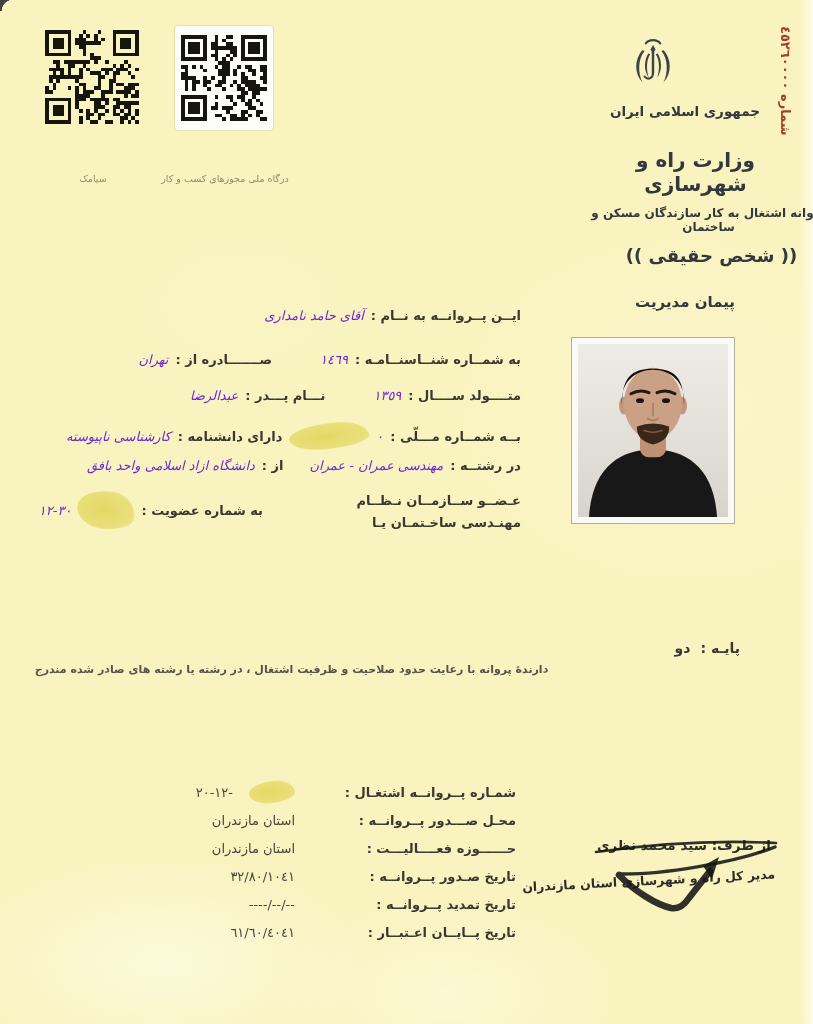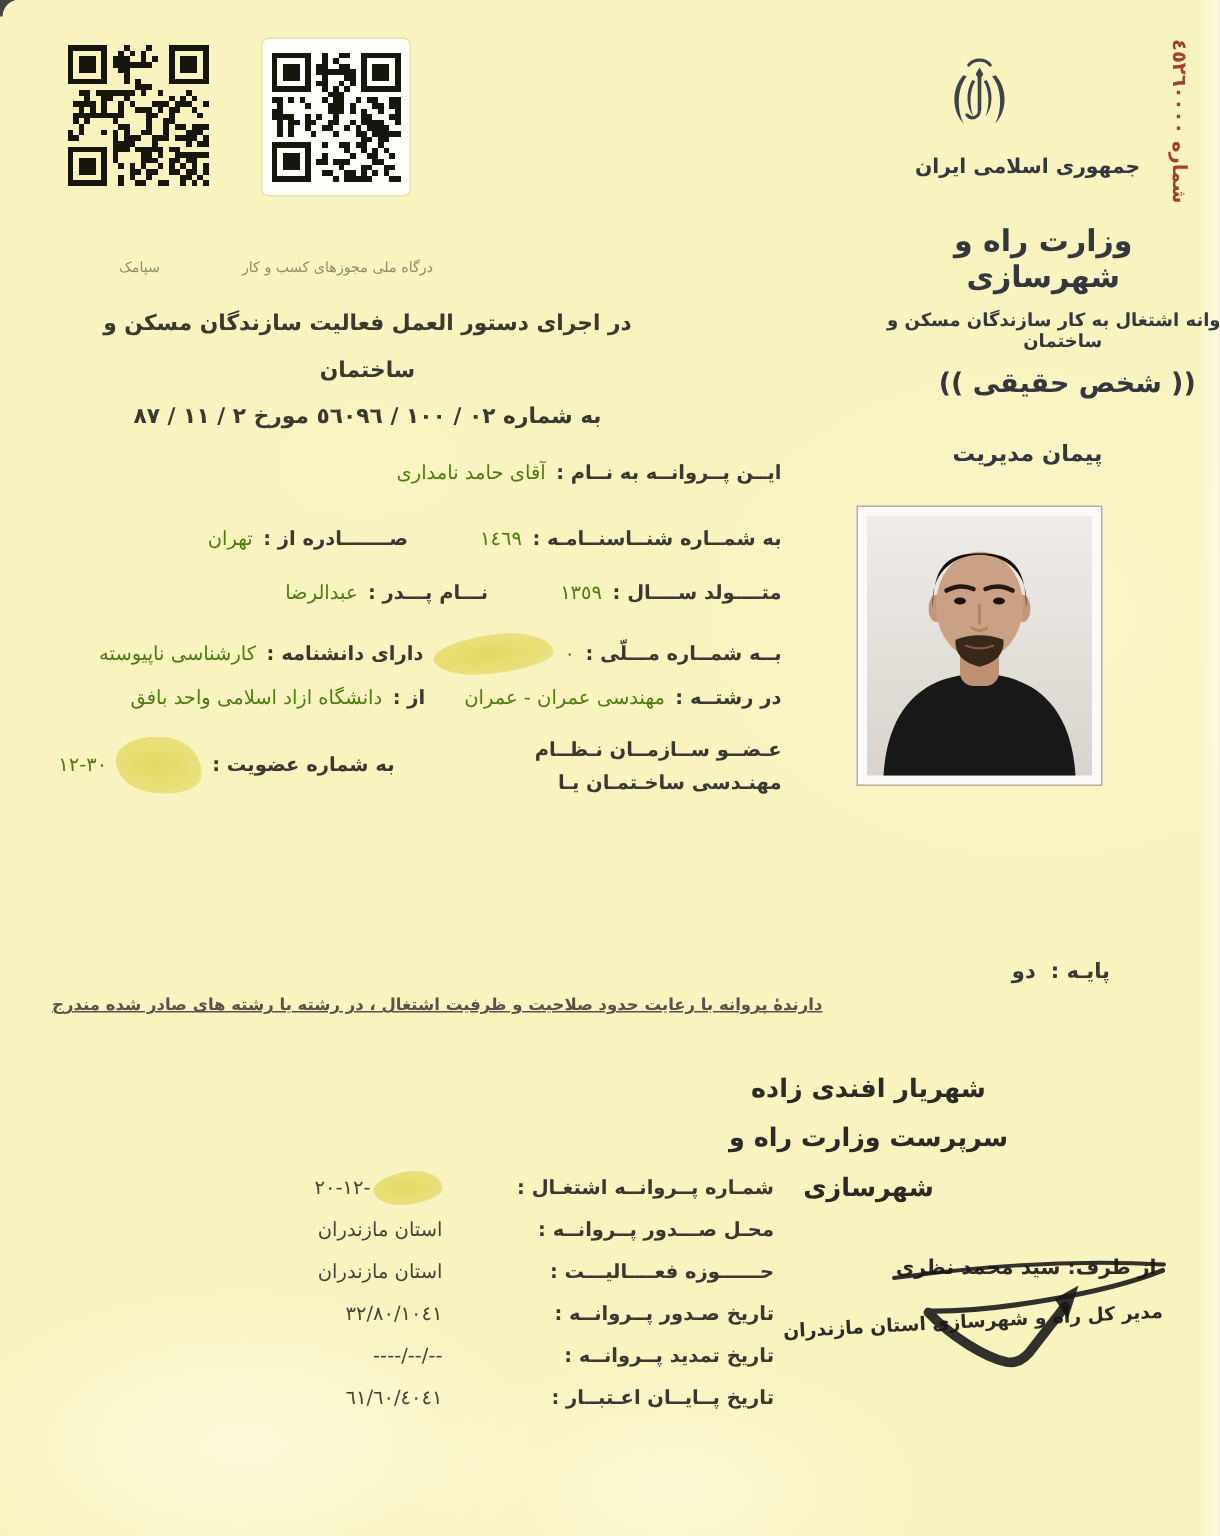--- a/index.html
+++ b/index.html
@@ -46,39 +46,39 @@
   
   .hdr{color:#34373d;margin-left:36px;}
 
   
   .intro{line-height:31px;font-size:14.5px;font-weight:bold;color:#3a392f;}
 
   
   .fields{position:absolute;left:35px;top:300px;width:486px;}
   .frow{position:absolute;right:0;left:0;display:flex;flex-direction:row;align-items:center;gap:7px;direction:rtl;}
   .flabel{font-weight:bold;font-size:13px;color:#3b3831;white-space:nowrap;}
-  .fvalue{font-size:13px;color:#4d7c0f;white-space:nowrap;}
+  .fvalue{font-size:13px;color:#6d28d9;white-space:nowrap;font-style:italic;}
   .fgap{width:34px;flex:0 0 auto;}
 
   .blob{
     display:inline-block;border-radius:58% 42% 55% 45% / 48% 62% 38% 52%;
     background:radial-gradient(ellipse at 45% 50%, rgba(226,215,94,.95), rgba(226,215,94,.7) 65%, rgba(226,215,94,.2));
     transform:rotate(-6deg);flex:0 0 auto;
   }
 
   .member-block{line-height:21.5px;text-align:right;}
 
   
-  .terms{font-size:11px;font-weight:bold;color:#57534a;line-height:21px;text-align:center;text-decoration:underline;}
+  .terms{font-size:11px;font-weight:bold;color:#57534a;line-height:21px;text-align:center;}
 
   
   .details{position:absolute;left:35px;top:781px;width:481px;}
   .drow{display:flex;flex-direction:row;align-items:center;gap:9px;direction:rtl;height:22px;margin-bottom:6px;}
   .dlabel{font-weight:bold;font-size:13px;color:#3b3831;min-width:212px;white-space:nowrap;}
-  .dvalue{font-size:13px;color:#474439;white-space:nowrap;display:flex;align-items:center;gap:2px;direction:rtl;}
+  .dvalue{font-size:13px;color:#474439;white-space:nowrap;display:flex;align-items:center;gap:16px;direction:rtl;}
 
   .photo-frame{position:absolute;left:571px;top:337px;width:164px;height:187px;background:#fbfaf6;
     border:1px solid #b3ada0;box-sizing:border-box;padding:6px;}
   .photo-frame svg{width:100%;height:100%;display:block;}
 
   .sig-name{font-size:13.5px;font-weight:bold;color:#2e2c28;white-space:nowrap;}
   .sig-title{font-size:12.5px;font-weight:bold;color:#2e2c28;white-space:nowrap;transform:rotate(-3deg);}
 
   svg{overflow:visible;}
 </style>
@@ -513,24 +513,20 @@
       <path d="M53,50 Q62,45 71,49" stroke="#241810" stroke-width="3" fill="none" stroke-linecap="round"></path>
       <path d="M79,49 Q88,45 97,50" stroke="#241810" stroke-width="3" fill="none" stroke-linecap="round"></path>
       <ellipse cx="62" cy="57" rx="4" ry="2.4" fill="#1d1410"></ellipse>
       <ellipse cx="88" cy="57" rx="4" ry="2.4" fill="#1d1410"></ellipse>
       <path d="M75,60 L75,72 M70,75 Q75,78.5 80,75" stroke="#ad8464" stroke-width="2" fill="none" stroke-linecap="round"></path>
       <path d="M59,83 Q75,77 91,83 Q92,97 75,101 Q58,97 59,83 Z" fill="#2b1d11" opacity="0.92"></path>
       <path d="M66,87 Q75,90.5 84,87" stroke="#8a5343" stroke-width="1.6" fill="none" stroke-linecap="round"></path>
     </svg>
   </div>
 
-  <div class="abs intro center" style="left:35px;top:201px;width:420px;">
-    <div>در اجرای دستور العمل فعالیت سازندگان مسکن و ساختمان</div>
-    <div>به شماره ٠٢ / ١٠٠ / ٥٦٠٩٦ مورخ ٢ / ١١ / ٨٧</div>
-  </div>
 
   <div class="fields">
     <div class="frow" style="top:8px;">
       <span class="flabel">ایــن پــروانــه به نــام :</span>
       <span class="fvalue">آقای حامد نامداری</span>
     </div>
     <div class="frow" style="top:52px;">
       <span class="flabel">به شمــاره شنــاسنــامـه :</span>
       <span class="fvalue num">١٤٦٩</span>
       <span class="fgap"></span>
@@ -572,24 +568,20 @@
 
   <div class="abs" style="right:73px;top:640px;display:flex;gap:10px;direction:rtl;align-items:center;">
     <span class="flabel" style="font-size:14px;">پایـه :</span>
     <span class="b" style="font-size:14px;color:#34373d;">دو</span>
   </div>
 
   <div class="abs terms" style="left:28px;top:659px;width:527px;">
     <div>دارندهٔ پروانه با رعایت حدود صلاحیت و ظرفیت اشتغال ، در رشته یا رشته های صادر شده مندرج</div>
   </div>
 
-  <div class="abs center" style="left:448px;top:710px;width:262px;line-height:33px;">
-    <div class="b" style="font-size:17px;color:#2c2a26;">شهریار افندی زاده</div>
-    <div class="b" style="font-size:17px;color:#2c2a26;">سرپرست وزارت راه و شهرسازی</div>
-  </div>
 
   <div class="details">
     <div class="drow">
       <span class="dlabel">شمـاره پــروانــه اشتغـال :</span>
       <span class="dvalue">
         <span class="blob" style="width:46px;height:22px;"></span>
         <span class="num">٢٠-١٢-</span>
       </span>
     </div>
     <div class="drow">

